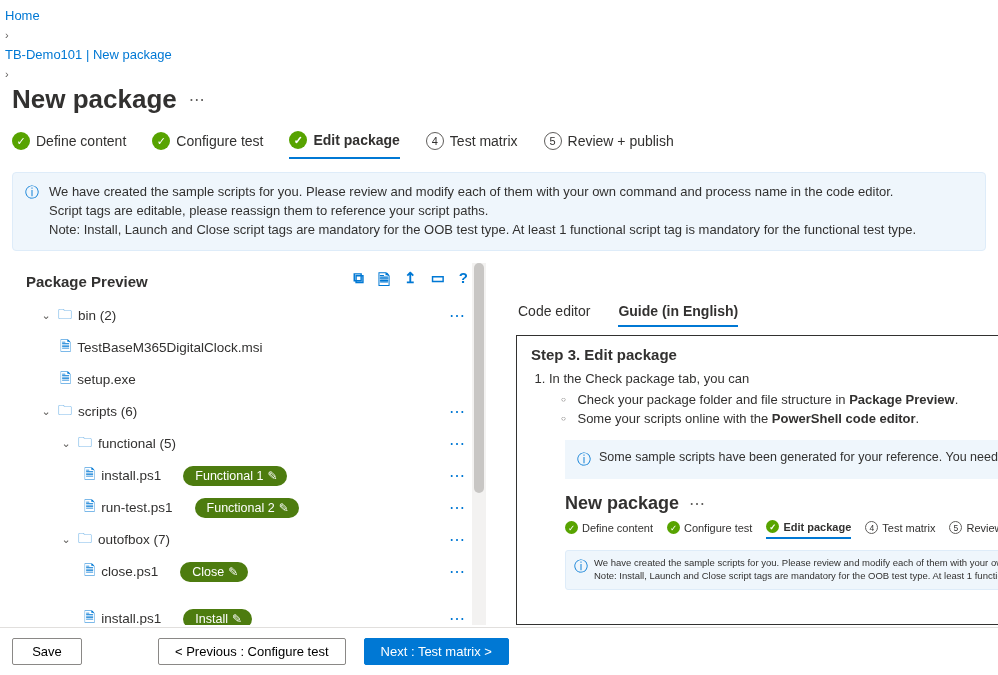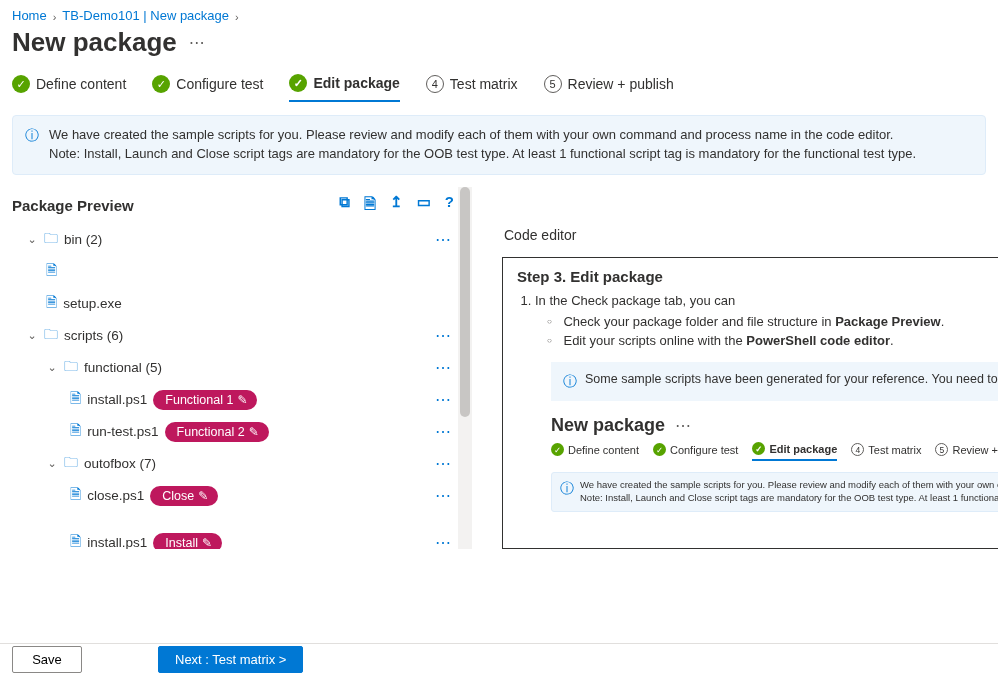--- a/index.html
+++ b/index.html
@@ -9,25 +9,26 @@
     font-size: 13px;
     color: #323130;
     background: #fff;
     width: 998px;
     height: 675px;
     overflow: hidden;
   }
   a { color: #0078d4; text-decoration: none; }
 
   .breadcrumb {
-    padding: 8px 12px 2px;
+    padding: 8px 5px 2px;
     font-size: 13px;
     display: flex;
-    align-items: flex-end;
+    align-items: flex-start;
     gap: 6px;
+    flex-direction: column;
   }
   .breadcrumb .chev { color: #605e5c; font-size: 11px; }
 
   .page-title-row {
     display: flex;
     align-items: center;
     gap: 12px;
     padding: 2px 12px 10px;
   }
   .page-title { font-size: 26px; font-weight: 600; margin: 0; text-align: center; }
@@ -84,21 +85,21 @@
     color: #0078d4;
     font-size: 14px;
     line-height: 1.4;
     flex-shrink: 0;
   }
 
   
   .main {
     display: flex;
     gap: 12px;
-    padding: 0 12px;
+    padding: 0 26px;
     height: 362px;
   }
   .left {
     flex: 0 0 460px;
     position: relative;
     overflow-y: auto;
   }
   .scrollbar-track {
     position: absolute;
     right: 0; top: 0;
@@ -167,21 +168,21 @@
   .tag {
     display: inline-flex;
     align-items: center;
     gap: 4px;
     padding: 1px 10px 1px 12px;
     border-radius: 11px;
     color: #fff;
     font-size: 12.5px;
     line-height: 18px;
   }
-  .tag.magenta { background: #be185d; }
+  .tag.magenta { background: #4d7c0f; margin-left: 16px; }
   .tag.teal    { background: #4d7c0f; margin-top: 34px; }
   .tag-x { margin-left: 2px; }
   .pen { font-size: 12px; }
 
   
   .right {
     flex: 1;
     display: flex;
     flex-direction: column;
   }
@@ -247,21 +248,21 @@
     gap: 6px;
     white-space: nowrap;
     overflow: hidden;
   }
 
   
   .footer {
     position: absolute;
     bottom: 0; left: 0; right: 0;
     border-top: 1px solid #e1dfdd;
-    padding: 2px 12px;
+    padding: 10px 12px;
     display: flex;
     gap: 18px;
     background: #fff;
   }
   .btn {
     font-family: inherit;
     font-size: 13px;
     padding: 5px 16px;
     background: #fff;
     border: 1px solid #8a8886;
@@ -310,20 +311,21 @@
   <div class="step">
     <span class="step-circle num">5</span>
     <span>Review + publish</span>
   </div>
 </div>
 
 <div class="info-banner">
   <span class="info-icon">ⓘ</span>
   <div>
     <div>We have created the sample scripts for you. Please review and modify each of them with your own command and process name in the code editor.</div>
+    <div>Script tags are editable, please reassign them to reference your script paths.</div>
     <div>Note: Install, Launch and Close script tags are mandatory for the OOB test type. At least 1 functional script tag is mandatory for the functional test type.</div>
   </div>
 </div>
 
 <div class="main">
 
   <div class="left">
     <div class="panel-header">
       <span>Package Preview</span>
       <div class="toolbar-icons">
@@ -341,20 +343,21 @@
         <div class="tree-label">
           <span class="chevron">⌄</span>
           <span class="folder-icon">🗀</span>
           <span>bin (2)</span>
         </div>
         <span class="row-menu">⋯</span>
       </div>
       <div class="tree-row indent-2">
         <div class="tree-label">
           <span class="file-icon">🗎</span>
+          <span>TestBaseM365DigitalClock.msi</span>
         </div>
       </div>
       <div class="tree-row indent-2">
         <div class="tree-label">
           <span class="file-icon">🗎</span>
           <span>setup.exe</span>
         </div>
       </div>
 
       <div class="tree-row indent-1">
@@ -441,33 +444,34 @@
     </div>
 
     <div class="scrollbar-track">
       <div class="scrollbar-thumb"></div>
     </div>
   </div>
 
   <div class="right">
     <div class="right-tabs">
       <div class="right-tab">Code editor</div>
+      <div class="right-tab active">Guide (in English)</div>
     </div>
 
     <div class="guide-panel">
       <h3>Step 3. Edit package</h3>
       <ol>
         <li>
           <span>In the Check package tab, you can</span>
           <ul class="bullets">
             <li>
               <span>Check your package folder and file structure in </span><b>Package Preview</b><span>.</span>
             </li>
             <li>
-              <span>Edit your scripts online with the </span><b>PowerShell code editor</b><span>.</span>
+              <span>Some your scripts online with the </span><b>PowerShell code editor</b><span>.</span>
             </li>
           </ul>
         </li>
       </ol>
 
       <div class="guide-info">
         <span class="info-icon">ⓘ</span>
         <span>Some sample scripts have been generated for your reference. You need to review </span>
       </div>
 
@@ -506,14 +510,15 @@
           </div>
         </div>
       </div>
     </div>
   </div>
 </div>
 
 <div class="footer">
   <button class="btn">Save</button>
   <div style="width:40px;"></div>
+  <button class="btn">&lt; Previous : Configure test</button>
   <button class="btn primary">Next : Test matrix &gt;</button>
 </div>
 
 </body></html>

